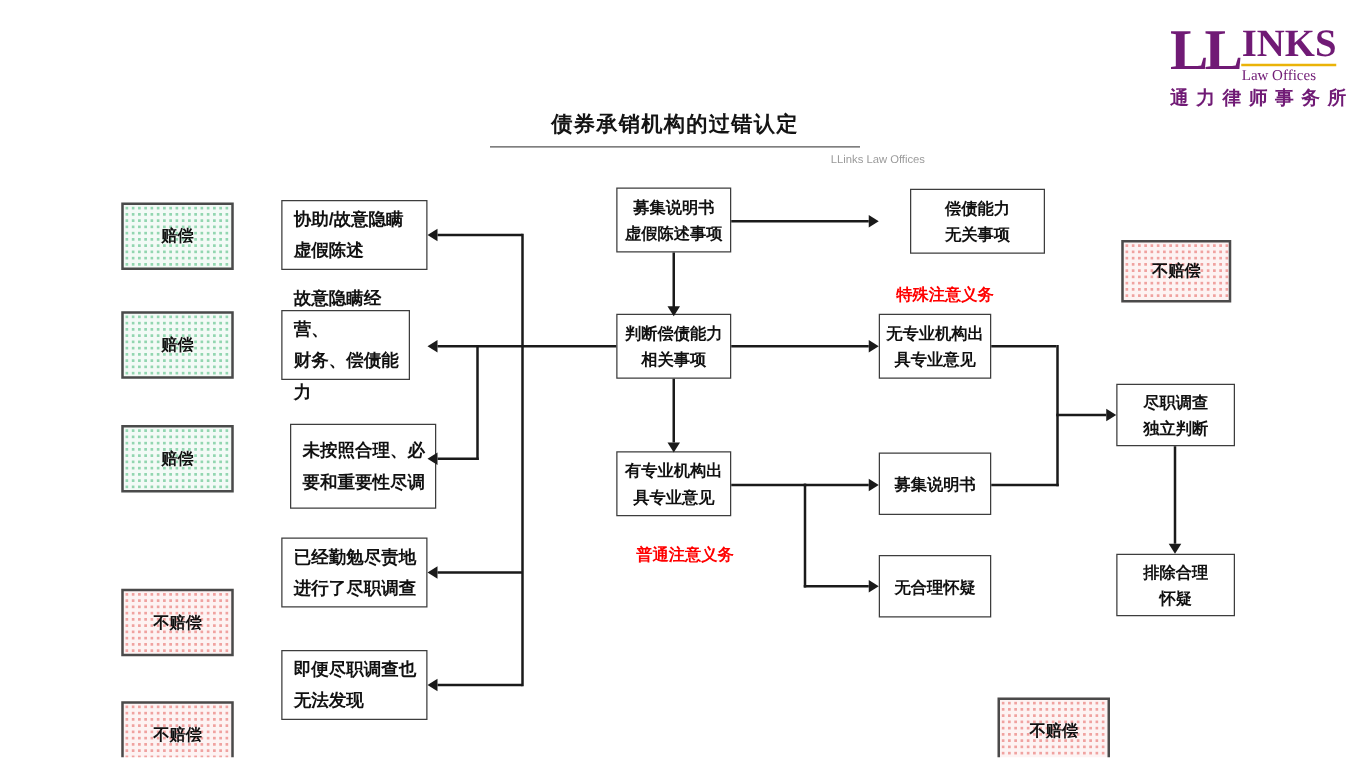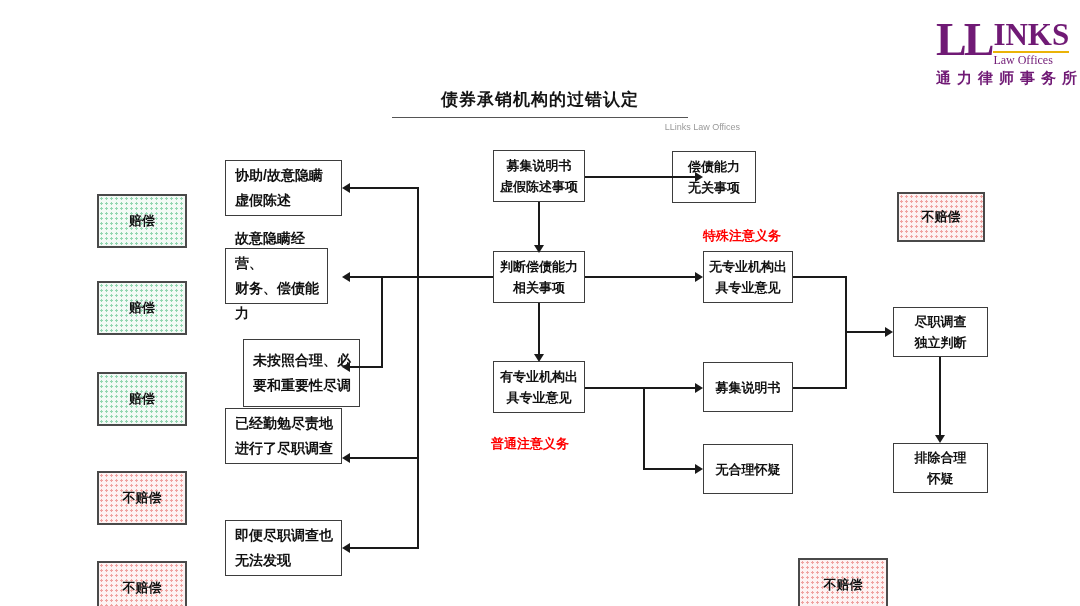--- a/index.html
+++ b/index.html
@@ -29,25 +29,25 @@
   .wbox{position:absolute;background:#fff;border:1.5px solid #3d3d3d;box-sizing:border-box;
     display:flex;align-items:center;justify-content:center;text-align:center;
     font-weight:bold;font-size:13px;line-height:21px;white-space:pre-line;color:#111;}
   .wbox.left{justify-content:flex-start;text-align:left;padding:0 4px 0 9px;
     font-size:14px;line-height:25px;}
   
   .pbox{position:absolute;border:2px solid #4a4a4a;box-sizing:border-box;
     display:flex;align-items:center;justify-content:center;
     font-weight:bold;font-size:13px;color:#111;}
   .pbox.green{background-color:#f3faf6;
-    background-image:radial-gradient(#92d6b0 1px,transparent 1.35px);background-size:5px 5px;margin-top:32px;}
+    background-image:radial-gradient(#92d6b0 1px,transparent 1.35px);background-size:5px 5px;}
   .pbox.red{background-color:#fdf3f3;
     background-image:radial-gradient(#f0a2a0 1px,transparent 1.35px);background-size:5px 5px;margin-top:40px;}
   
-  .duty{position:absolute;font-size:13px;font-weight:bold;color:#ff0000;text-align:left;}
+  .duty{position:absolute;font-size:13px;font-weight:bold;color:#ff0000;text-align:right;}
   
   .ln{position:absolute;background:#1a1a1a;}
   .ar,.al,.ad{position:absolute;width:0;height:0;}
   .ar{border-top:5px solid transparent;border-bottom:5px solid transparent;border-left:8px solid #1a1a1a;}
   .al{border-top:5px solid transparent;border-bottom:5px solid transparent;border-right:8px solid #1a1a1a;}
   .ad{border-left:5px solid transparent;border-right:5px solid transparent;border-top:8px solid #1a1a1a;}
 </style>
 </head>
 <body>
 
@@ -71,36 +71,36 @@
   <div class="pbox green" style="left:97px;top:162px;width:90px;height:54px">赔偿</div>
   <div class="pbox green" style="left:97px;top:249px;width:90px;height:54px">赔偿</div>
   <div class="pbox green" style="left:97px;top:340px;width:90px;height:54px">赔偿</div>
   <div class="pbox red" style="left:97px;top:431px;width:90px;height:54px">不赔偿</div>
   <div class="pbox red" style="left:97px;top:521px;width:90px;height:54px">不赔偿</div>
 
   <div class="wbox left" style="left:225px;top:160px;width:117px;height:56px">协助/故意隐瞒
 虚假陈述</div>
   <div class="wbox left" style="left:225px;top:248px;width:103px;height:56px">故意隐瞒经营、
 财务、偿债能力</div>
-  <div class="wbox left" style="left:243px;top:339px;width:117px;height:68px">未按照合理、必
+  <div class="wbox left" style="left:232px;top:339px;width:117px;height:68px">未按照合理、必
 要和重要性尽调</div>
-  <div class="wbox left" style="left:225px;top:408px;width:117px;height:56px">已经勤勉尽责地
+  <div class="wbox left" style="left:225px;top:430px;width:117px;height:56px">已经勤勉尽责地
 进行了尽职调查</div>
   <div class="wbox left" style="left:225px;top:520px;width:117px;height:56px">即便尽职调查也
 无法发现</div>
 
   <div class="wbox" style="left:493px;top:150px;width:92px;height:52px">募集说明书
 虚假陈述事项</div>
   <div class="wbox" style="left:493px;top:251px;width:92px;height:52px">判断偿债能力
 相关事项</div>
   <div class="wbox" style="left:493px;top:361px;width:92px;height:52px">有专业机构出
 具专业意见</div>
   <div class="duty" style="left:491px;top:435px;width:96px">普通注意义务</div>
 
-  <div class="wbox" style="left:672px;top:151px;width:84px;height:52px">偿债能力
+  <div class="wbox" style="left:728px;top:151px;width:108px;height:52px">偿债能力
 无关事项</div>
   <div class="duty" style="left:703px;top:227px;width:92px">特殊注意义务</div>
   <div class="wbox" style="left:703px;top:251px;width:90px;height:52px">无专业机构出
 具专业意见</div>
   <div class="wbox" style="left:703px;top:362px;width:90px;height:50px">募集说明书</div>
   <div class="wbox" style="left:703px;top:444px;width:90px;height:50px">无合理怀疑</div>
 
   <div class="pbox red" style="left:897px;top:152px;width:88px;height:50px">不赔偿</div>
   <div class="wbox" style="left:893px;top:443px;width:95px;height:50px">排除合理
 怀疑</div>

